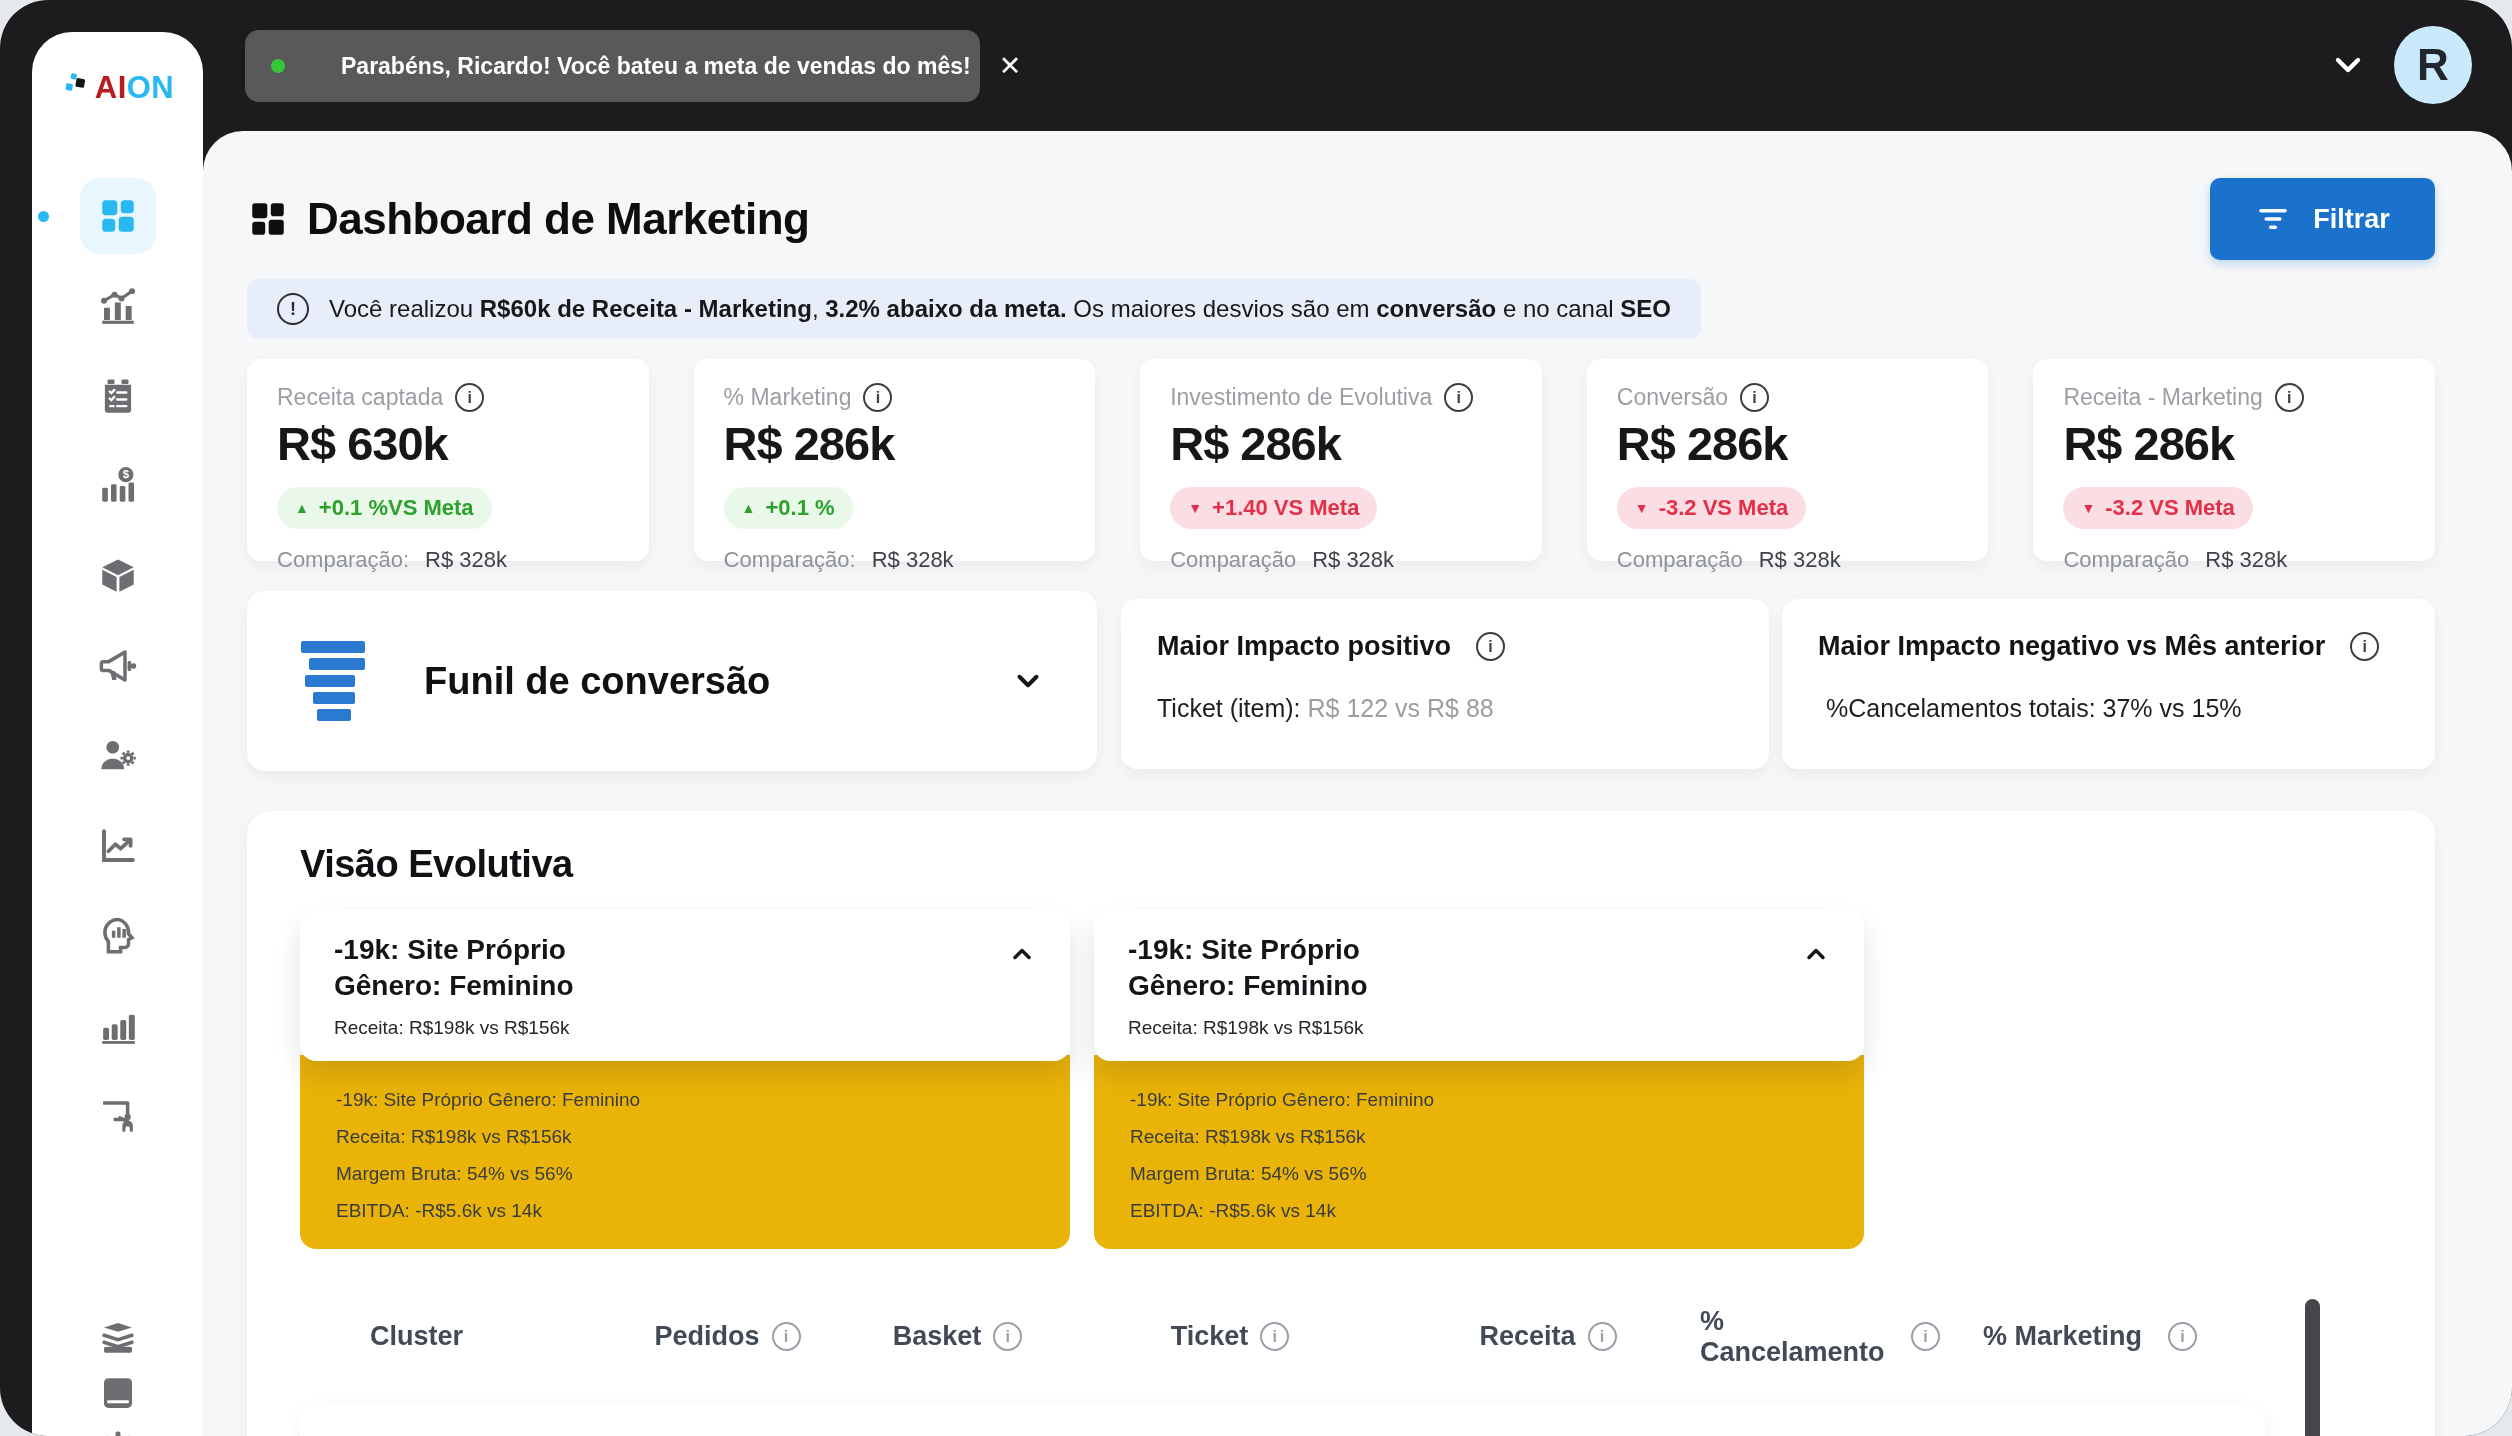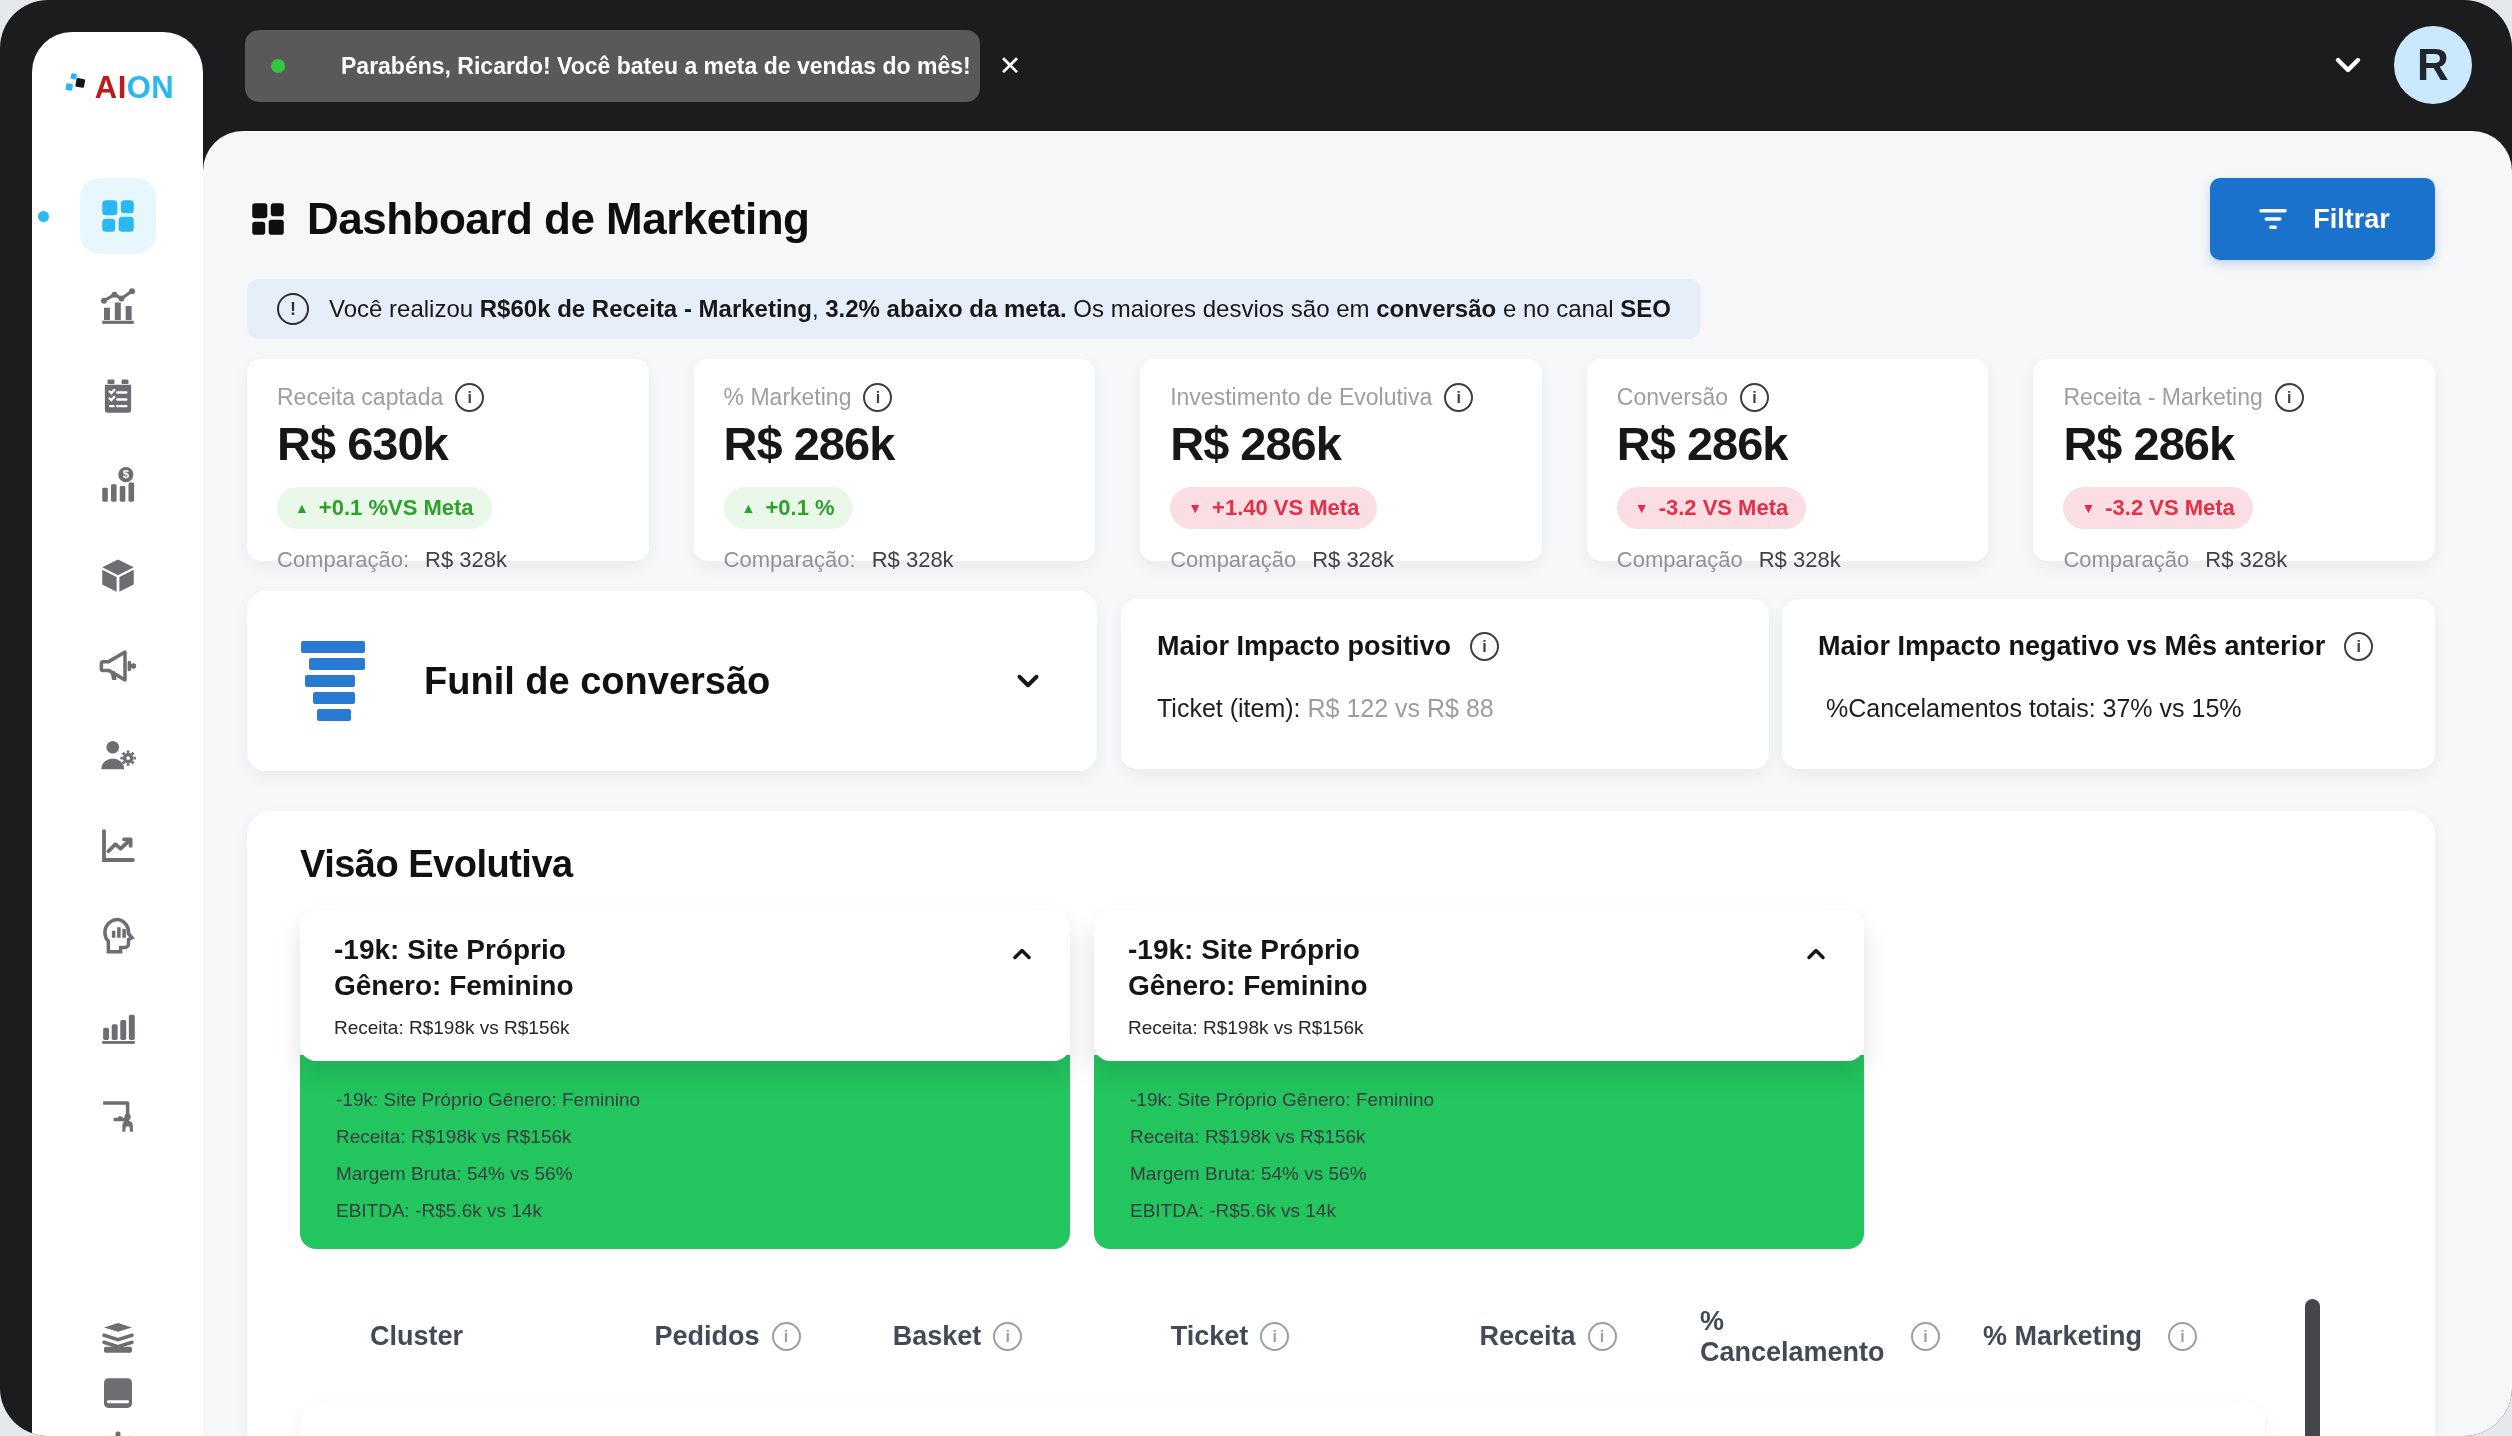--- a/index.html
+++ b/index.html
@@ -75,36 +75,36 @@
   .funnel-card{width:850px;height:180px;background:#fff;border-radius:18px;box-shadow:0 6px 16px rgba(20,20,40,.05);
     display:flex;align-items:center;padding:0 52px;box-sizing:border-box;cursor:pointer;}
   .funnel-icon{width:70px;display:flex;flex-direction:column;gap:5px;}
   .funnel-icon div{height:12px;background:#2b7ad2;border-radius:2px;}
   .funnel-title{margin-left:55px;font-size:38px;font-weight:650;color:#101114;}
   .chev{width:34px;height:34px;cursor:pointer;}
   .impact-card{height:170px;background:#fff;border-radius:16px;box-shadow:0 6px 16px rgba(20,20,40,.05);
     margin-top:8px;padding:32px 36px;box-sizing:border-box;}
   .impact-pos{width:648px;margin-left:24px;}
   .impact-neg{flex:1;margin-left:13px;}
-  .impact-title{display:flex;align-items:center;gap:19px;font-size:27px;font-weight:700;color:#131416;}
+  .impact-title{display:flex;align-items:center;gap:25px;font-size:27px;font-weight:700;color:#131416;}
   .impact-line{margin-top:32px;font-size:25px;color:#1d1e20;}
   .impact-line .gray{color:#9a9da2;}
 
   
   .evo-card{position:relative;margin-top:40px;background:#fff;border-radius:24px;
     box-shadow:0 6px 16px rgba(20,20,40,.05);height:700px;padding:32px 53px;box-sizing:border-box;}
   .evo-card h2{margin:0;font-size:38px;font-weight:800;color:#101114;letter-spacing:-.5px;}
   .evo-row{margin-top:24px;display:flex;gap:24px;}
   .evo-block{width:770px;}
   .evo-head{position:relative;z-index:2;background:#fff;border-radius:16px;
     box-shadow:0 14px 26px rgba(20,20,40,.12);padding:22px 34px;box-sizing:border-box;}
   .evo-title{font-size:28px;font-weight:700;color:#141518;line-height:1.3;}
   .evo-head .chev{position:absolute;right:34px;top:30px;width:28px;height:28px;}
   .evo-sub{margin-top:12px;font-size:19px;color:#26272a;}
-  .evo-detail{background:#22c55e;border-radius:0 0 16px 16px;margin-top:-6px;padding:26px 36px 20px;
+  .evo-detail{background:#eab308;border-radius:0 0 16px 16px;margin-top:-6px;padding:26px 36px 20px;
     font-size:19px;color:#3a3c40;line-height:1.95;}
 
   
   .tbl{margin-top:66px;width:1965px;}
   .tbl-head{display:flex;align-items:center;height:44px;}
   .th{display:flex;align-items:center;justify-content:center;gap:12px;font-size:27px;font-weight:600;color:#434a57;}
   .tbl-row{margin-top:44px;display:flex;align-items:center;background:#fff;border-radius:18px;
     box-shadow:0 6px 16px rgba(20,20,40,.06);height:130px;}
   .c1{width:320px;justify-content:flex-start;box-sizing:border-box;}
   .c2{width:215px;} .c3{width:245px;} .c4{width:300px;}

